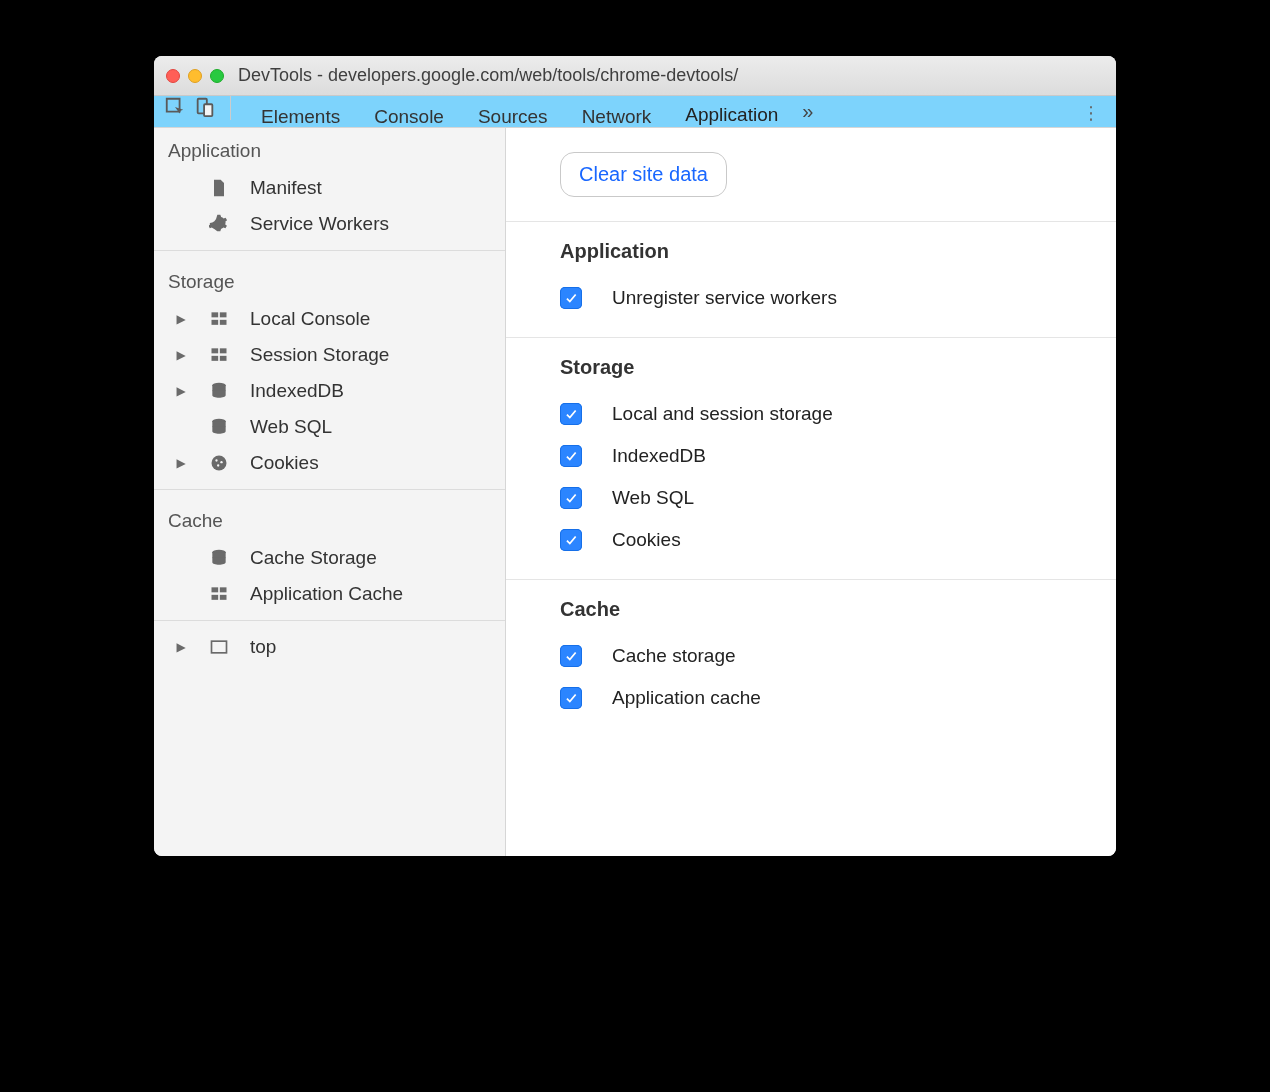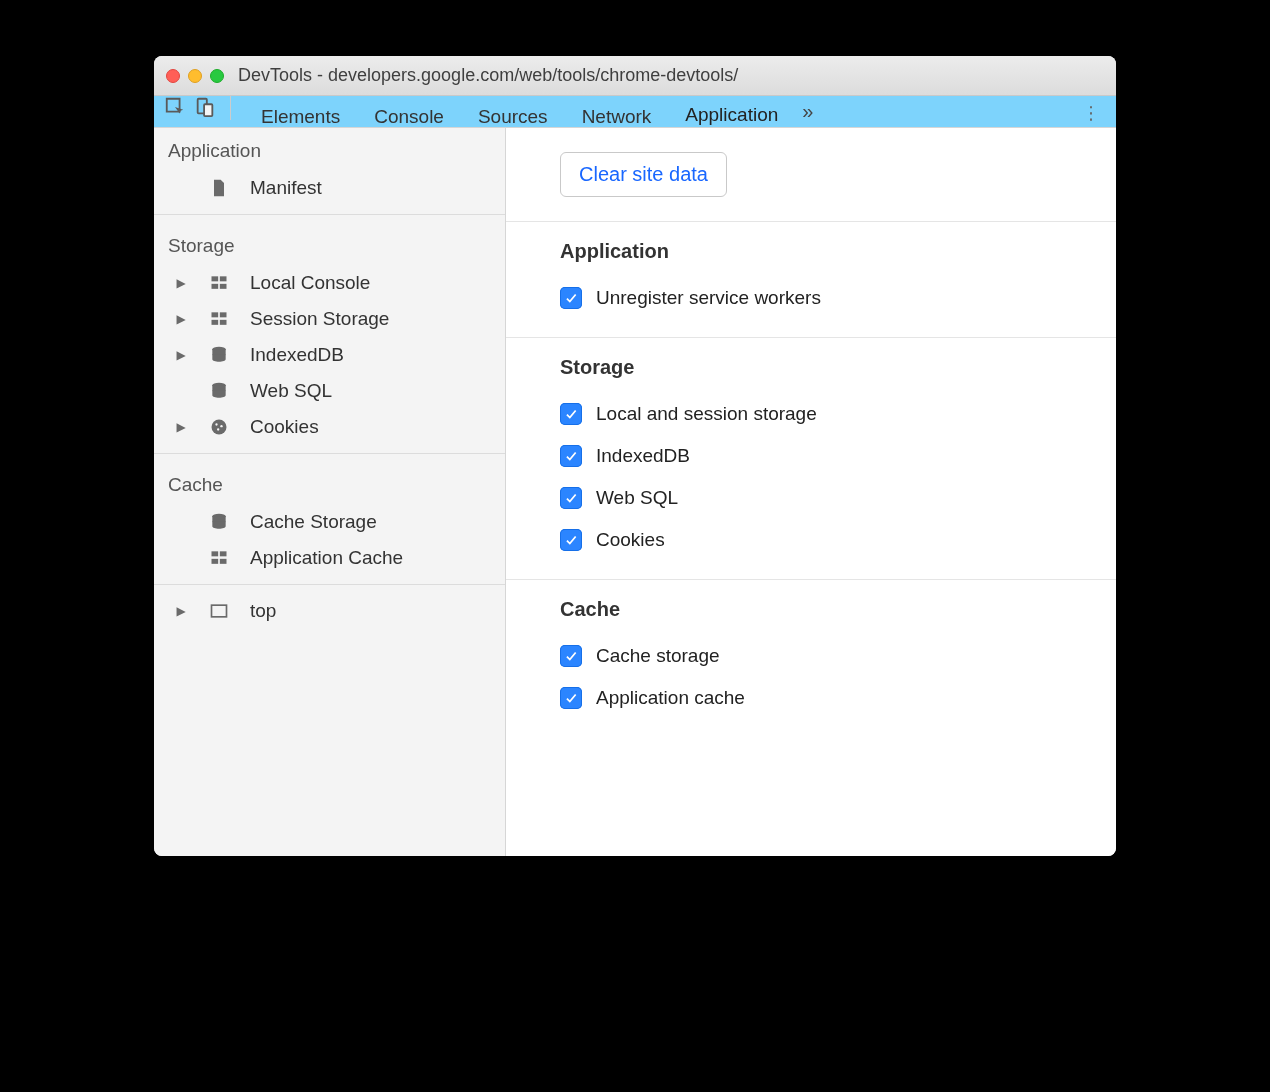--- a/index.html
+++ b/index.html
@@ -76,26 +76,26 @@
   .item.selected .ico, .item.selected .ico svg { color:#fff; fill:#fff;}
   .ico { width:22px; height:22px; display:inline-flex; align-items:center; justify-content:center; color:#6a6a6a;}
   .ico svg { width:20px; height:20px; fill:#6a6a6a;}
   .hr { height:1px; background:#dcdcdc; margin:8px 0;}
   
   .main { flex:1; background:#fff; overflow:auto; font-size:19px; color:#222; }
   .pane-top { padding:24px 0 24px 54px; border-bottom:1px solid #e5e5e5;}
   .btn {
     display:inline-block; padding:10px 18px; font-size:20px;
     color:#1967ff; background:#fff; border:1px solid #c9c9c9;
-    border-radius:6px; cursor:pointer;
+    border-radius:14px; cursor:pointer;
   }
   .sect { padding:18px 0 18px 54px; border-bottom:1px solid #e5e5e5;}
   .sect:last-child{border-bottom:none;}
   .sect-h { font-weight:600; color:#333; margin-bottom:14px; font-size:20px;}
-  .chk-row { display:flex; align-items:center; gap:14px; padding:10px 0; }
+  .chk-row { display:flex; align-items:center; gap:30px; padding:10px 0; }
   .chk {
     width:22px; height:22px; border-radius:5px; background:#2b85ff;
     display:inline-flex; align-items:center; justify-content:center;
     box-shadow: inset 0 0 0 1px #166fe8;
   }
   .chk svg { width:14px; height:14px; stroke:#fff; stroke-width:3; fill:none;}
 </style>
 </head>
 <body>
 
@@ -142,20 +142,29 @@
       <div class="group-h">Application</div>
       <div class="item no-disc">
         <span class="disc">▶</span>
         <span class="ico">
             <svg viewBox="0 0 24 24">
               <path d="M6 2h8l4 4v16H6z"></path>
             </svg>
           </span>
         <span>Manifest</span>
       </div>
+      <div class="item no-disc">
+        <span class="disc">▶</span>
+        <span class="ico">
+            <svg viewBox="0 0 24 24">
+              <path d="M12 8a4 4 0 100 8 4 4 0 000-8zm9 4a8.9 8.9 0 00-.2-1.9l2.2-1.7-2-3.4-2.6 1a9 9 0 00-3.3-1.9L14 1h-4l-.9 3.1A9 9 0 010 12a9 9 0 00.2 1.9L-2 15.6l2 3.4 2.6-1a9 9 0 003.3 1.9L10 23h4l.9-3.1a9 9 0 003.3-1.9l2.6 1 2-3.4-2.2-1.7c.1-.6.2-1.3.2-1.9z" transform="translate(1 0) scale(0.9)"></path>
+            </svg>
+          </span>
+        <span>Service Workers</span>
+      </div>
 
       <div class="hr"></div>
 
       <div class="group-h">Storage</div>
       <div class="item">
         <span class="disc">▶</span>
         <span class="ico">
             <svg viewBox="0 0 24 24">
               <rect x="3" y="4" width="8" height="6"></rect>
               <rect x="13" y="4" width="8" height="6"></rect>

